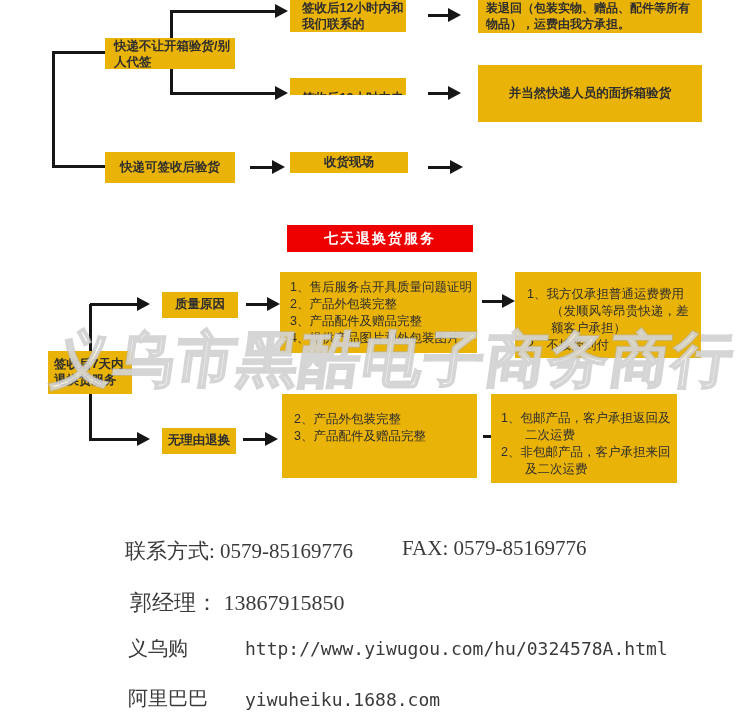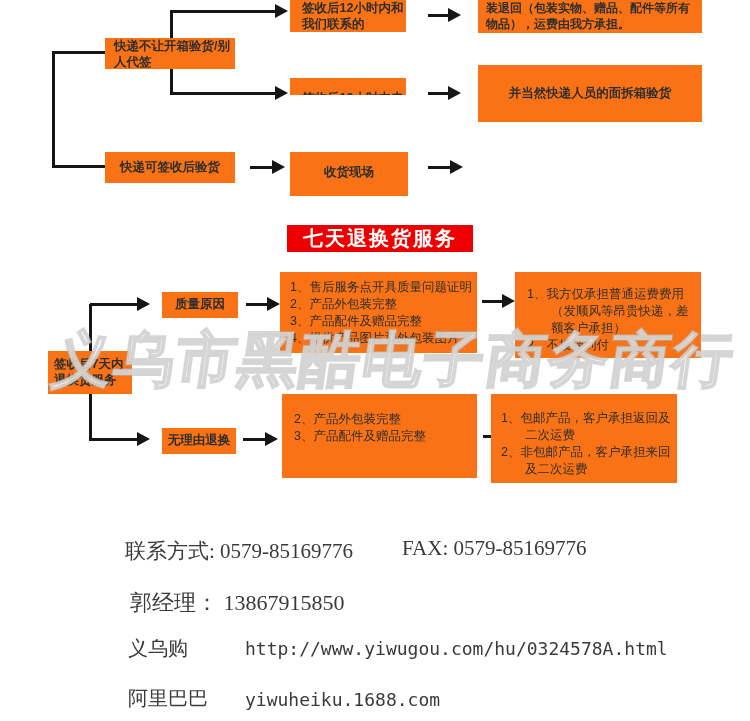--- a/index.html
+++ b/index.html
@@ -4,37 +4,37 @@
 <style>
   * { margin:0; padding:0; box-sizing:border-box; }
   html,body { background:#fff; }
   .page {
     position:relative; width:750px; height:721px; background:#ffffff;
     overflow:hidden; font-family:"Liberation Sans","DejaVu Sans",sans-serif;
     color:#333;
   }
   
   .gbox {
-    position:absolute; background:#f97316; color:#2e2e2e;
+    position:absolute; background:#eab308; color:#2e2e2e;
     font-size:12.5px; font-weight:bold; line-height:15.5px;
     overflow:hidden; z-index:2;
   }
   .center { display:flex; align-items:center; justify-content:center; text-align:center; }
   
   .hline,.vline { position:absolute; background:#161616; z-index:1; }
   .arrow { position:absolute; height:2.5px; background:#161616; z-index:1; }
   .arrow::after {
     content:""; position:absolute; right:-13px; top:-6px; width:0; height:0;
     border-left:13px solid #161616;
     border-top:7px solid transparent; border-bottom:7px solid transparent;
   }
   
   .banner {
     position:absolute; left:287px; top:225px; width:186px; height:27px;
-    background:#ee0000; color:#ffffff; font-size:20px; font-weight:bold;
+    background:#ee0000; color:#ffffff; font-size:14px; font-weight:bold;
     letter-spacing:2px; display:flex; align-items:center; justify-content:center;
     z-index:2;
   }
   
   .cond { list-style:none; }
   .cond li {
     padding-left:24px; text-indent:-24px; font-size:12.5px; font-weight:normal;
     line-height:17px; color:#2e2e2e;
   }
   
@@ -72,21 +72,21 @@
   <div class="gbox" style="left:478px; top:0; width:224px; height:33px; padding:1px 8px 0 8px; font-size:12px;">装退回（包装实物、赠品、配件等所有物品），运费由我方承担。</div>
 
   <div class="gbox" style="left:105px; top:38px; width:130px; height:31px; padding:1px 2px 0 9px;">快递不让开箱验货/别人代签</div>
 
   <div class="gbox" style="left:290px; top:78px; width:116px; height:17px; padding:13px 2px 0 12px;">签收后12小时内未和我们联系的</div>
 
   <div class="gbox center" style="left:478px; top:65px; width:224px; height:57px; font-size:12.5px;">并当然快递人员的面拆箱验货</div>
 
   <div class="gbox center" style="left:105px; top:152px; width:130px; height:31px;">快递可签收后验货</div>
 
-  <div class="gbox center" style="left:290px; top:152px; width:118px; height:44px;font-family:Liberation Mono, monospace;">收货现场</div>
+  <div class="gbox center" style="left:290px; top:152px; width:118px; height:21px;">收货现场</div>
 
 
   <div class="banner">七天退换货服务</div>
 
   <div class="vline" style="left:89px; top:304px; width:2.5px; height:137px;"></div>
   <div class="arrow" style="left:90px; top:303px; width:47px;"></div>
   <div class="arrow" style="left:246px; top:303px; width:21px;"></div>
   <div class="arrow" style="left:482px; top:300px; width:20px;"></div>
   <div class="arrow" style="left:90px; top:438px; width:47px;"></div>
   <div class="arrow" style="left:243px; top:438px; width:22px;"></div>

